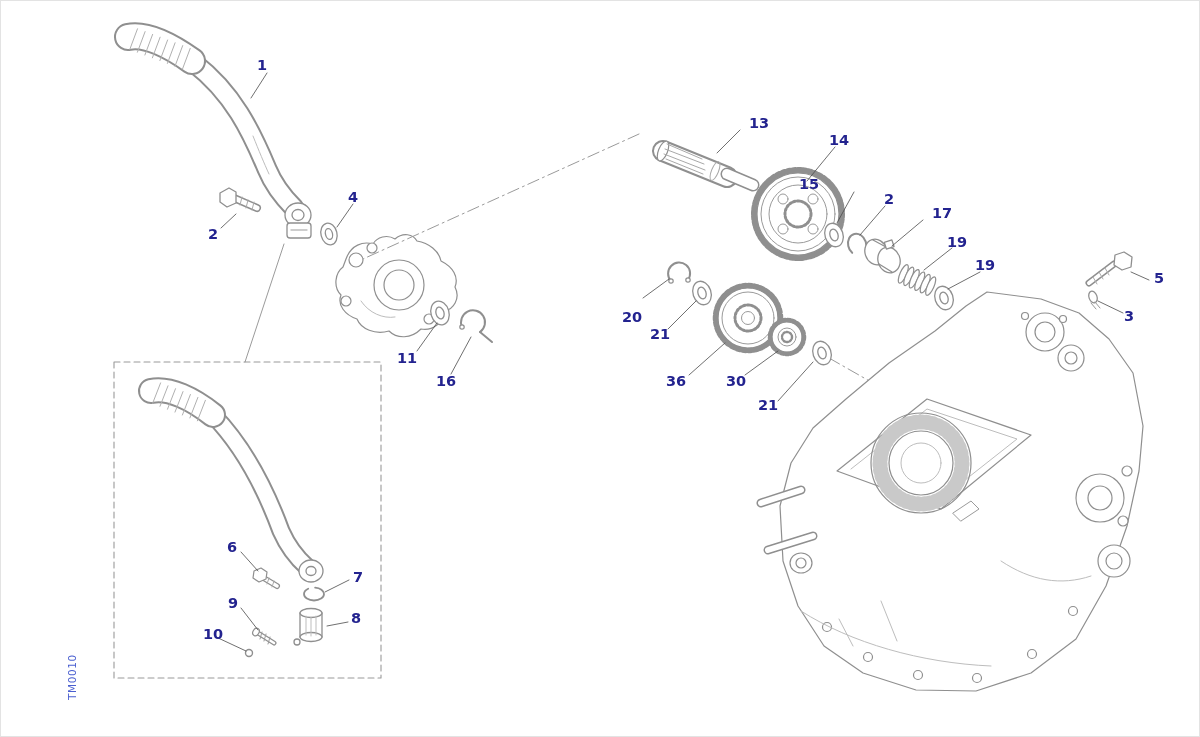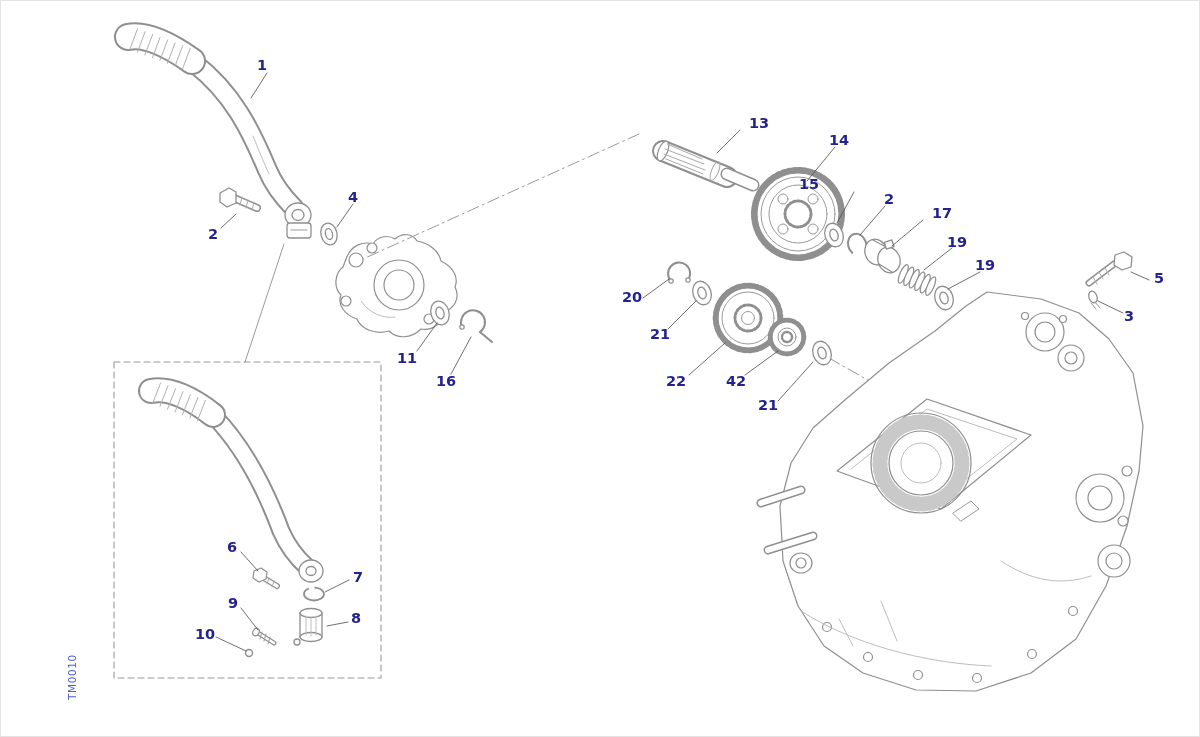--- a/index.html
+++ b/index.html
@@ -335,25 +335,25 @@
   <span class="callout" style="left:445px;top:380px">16</span>
   <span class="callout" style="left:758px;top:122px">13</span>
   <span class="callout" style="left:838px;top:139px">14</span>
   <span class="callout" style="left:808px;top:183px">15</span>
   <span class="callout" style="left:888px;top:198px">2</span>
   <span class="callout" style="left:941px;top:212px">17</span>
   <span class="callout" style="left:956px;top:241px">19</span>
   <span class="callout" style="left:984px;top:264px">19</span>
   <span class="callout" style="left:1158px;top:277px">5</span>
   <span class="callout" style="left:1128px;top:315px">3</span>
-  <span class="callout" style="left:631px;top:296px">20</span>
+  <span class="callout" style="left:631px;top:316px">20</span>
   <span class="callout" style="left:659px;top:333px">21</span>
-  <span class="callout" style="left:675px;top:380px">22</span>
-  <span class="callout" style="left:735px;top:380px">42</span>
+  <span class="callout" style="left:675px;top:380px">36</span>
+  <span class="callout" style="left:735px;top:380px">30</span>
   <span class="callout" style="left:767px;top:404px">21</span>
   <span class="callout" style="left:231px;top:546px">6</span>
   <span class="callout" style="left:357px;top:576px">7</span>
   <span class="callout" style="left:232px;top:602px">9</span>
   <span class="callout" style="left:355px;top:617px">8</span>
-  <span class="callout" style="left:204px;top:633px">10</span>
+  <span class="callout" style="left:212px;top:633px">10</span>
 
   <span class="code-label">TM0010</span>
 </div>
 
 </body></html>

